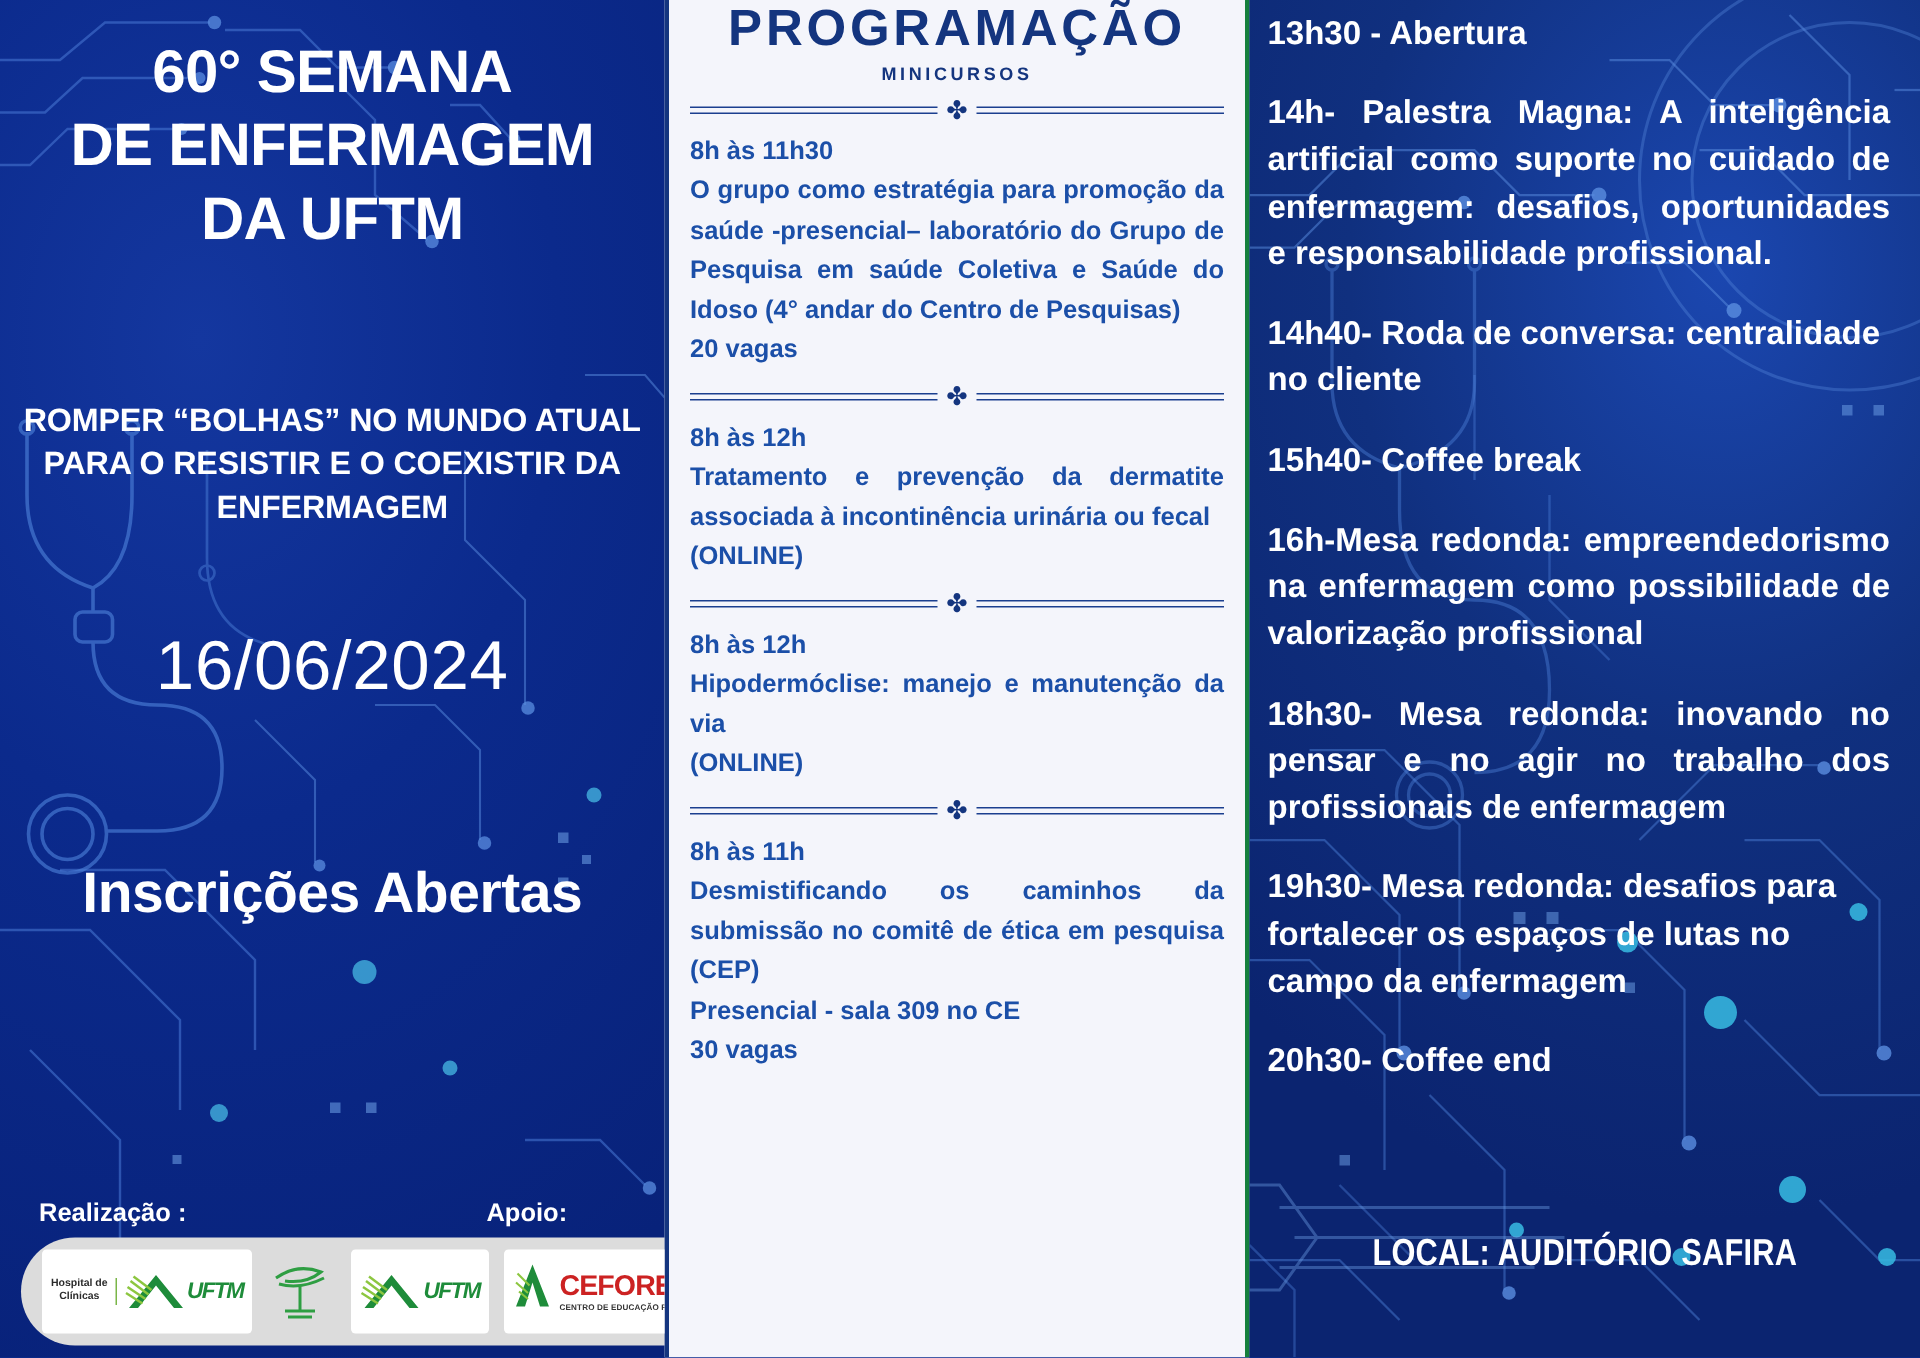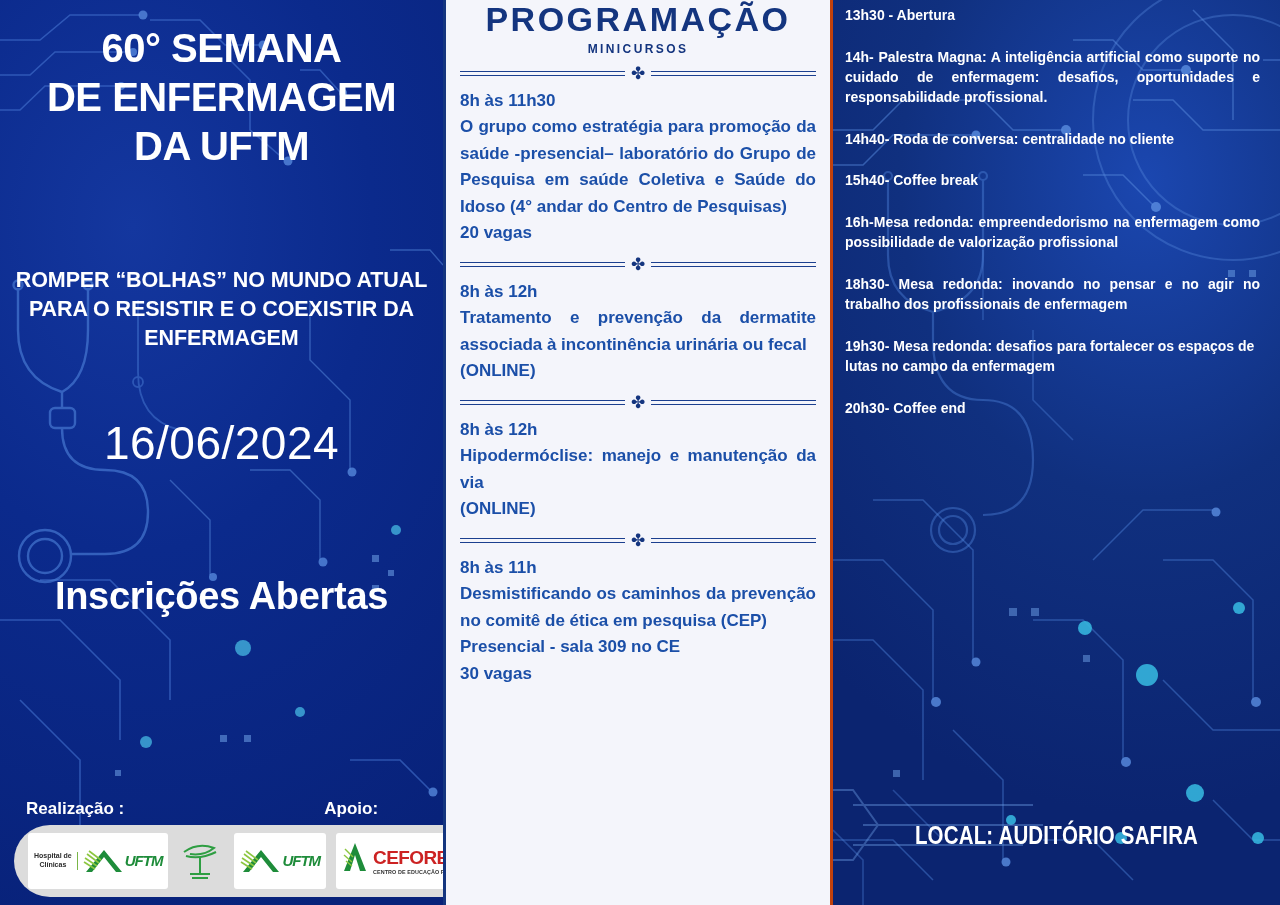--- a/index.html
+++ b/index.html
@@ -174,21 +174,21 @@
   }
 
   
   .col-mid {
     position: relative;
     width: 390px;
     height: 905px;
     background: #f4f5fb;
     flex: 0 0 390px;
     border-left: 3px solid #14357f;
-    border-right: 3px solid #c2410c;
+    border-right: 3px solid #15803d;
     overflow: hidden;
     padding: 0 14px;
   }
 
   .prog-title {
     color: #14357f;
     font-size: 34px;
     font-weight: bold;
     text-align: center;
     letter-spacing: 2.5px;
@@ -250,21 +250,21 @@
     overflow: hidden;
     padding: 6px 20px 0 12px;
   }
 
   .sched {
     position: relative;
     z-index: 5;
   }
   .sched-item {
     color: #ffffff;
-    font-size: 14px;
+    font-size: 22px;
     font-weight: bold;
     line-height: 1.42;
     margin-bottom: 22px;
     text-align: justify;
     text-align-last: left;
   }
   .sched-item.nojust { text-align: left; }
 
   .local {
     position: absolute;
@@ -486,21 +486,21 @@
     </div>
 
     <div class="ornament">
       <span class="rule"></span>
       <span class="fleuron">✤</span>
       <span class="rule"></span>
     </div>
 
     <div class="course">
       <span class="time">8h às 11h</span>
-      <span class="desc">Desmistificando os caminhos da prevenção no comitê de ética em pesquisa (CEP)</span>
+      <span class="desc">Desmistificando os caminhos da submissão no comitê de ética em pesquisa (CEP)</span>
       <span class="note">Presencial - sala 309 no CE</span>
       <span class="vagas">30 vagas</span>
     </div>
 
   </div>
 
   <div class="col-right">
 
     <svg class="circuit" viewBox="0 0 447 905" preserveAspectRatio="none">
       <g stroke="#5a8de0" stroke-width="1.5" fill="none" opacity="0.5">

